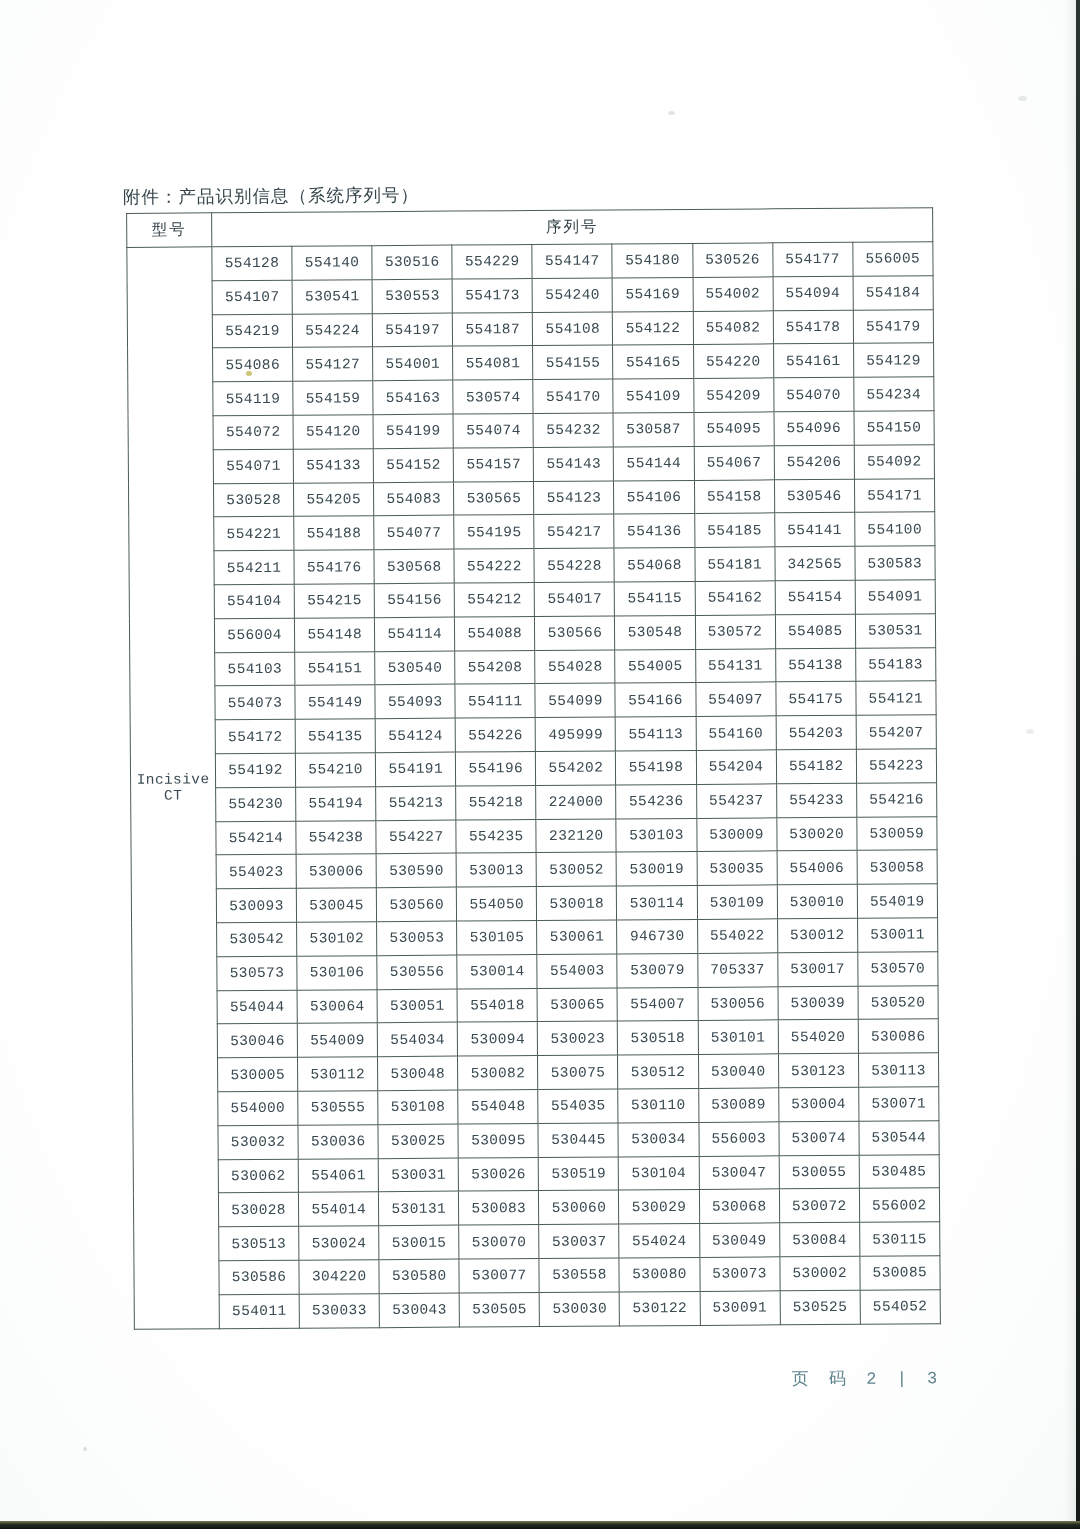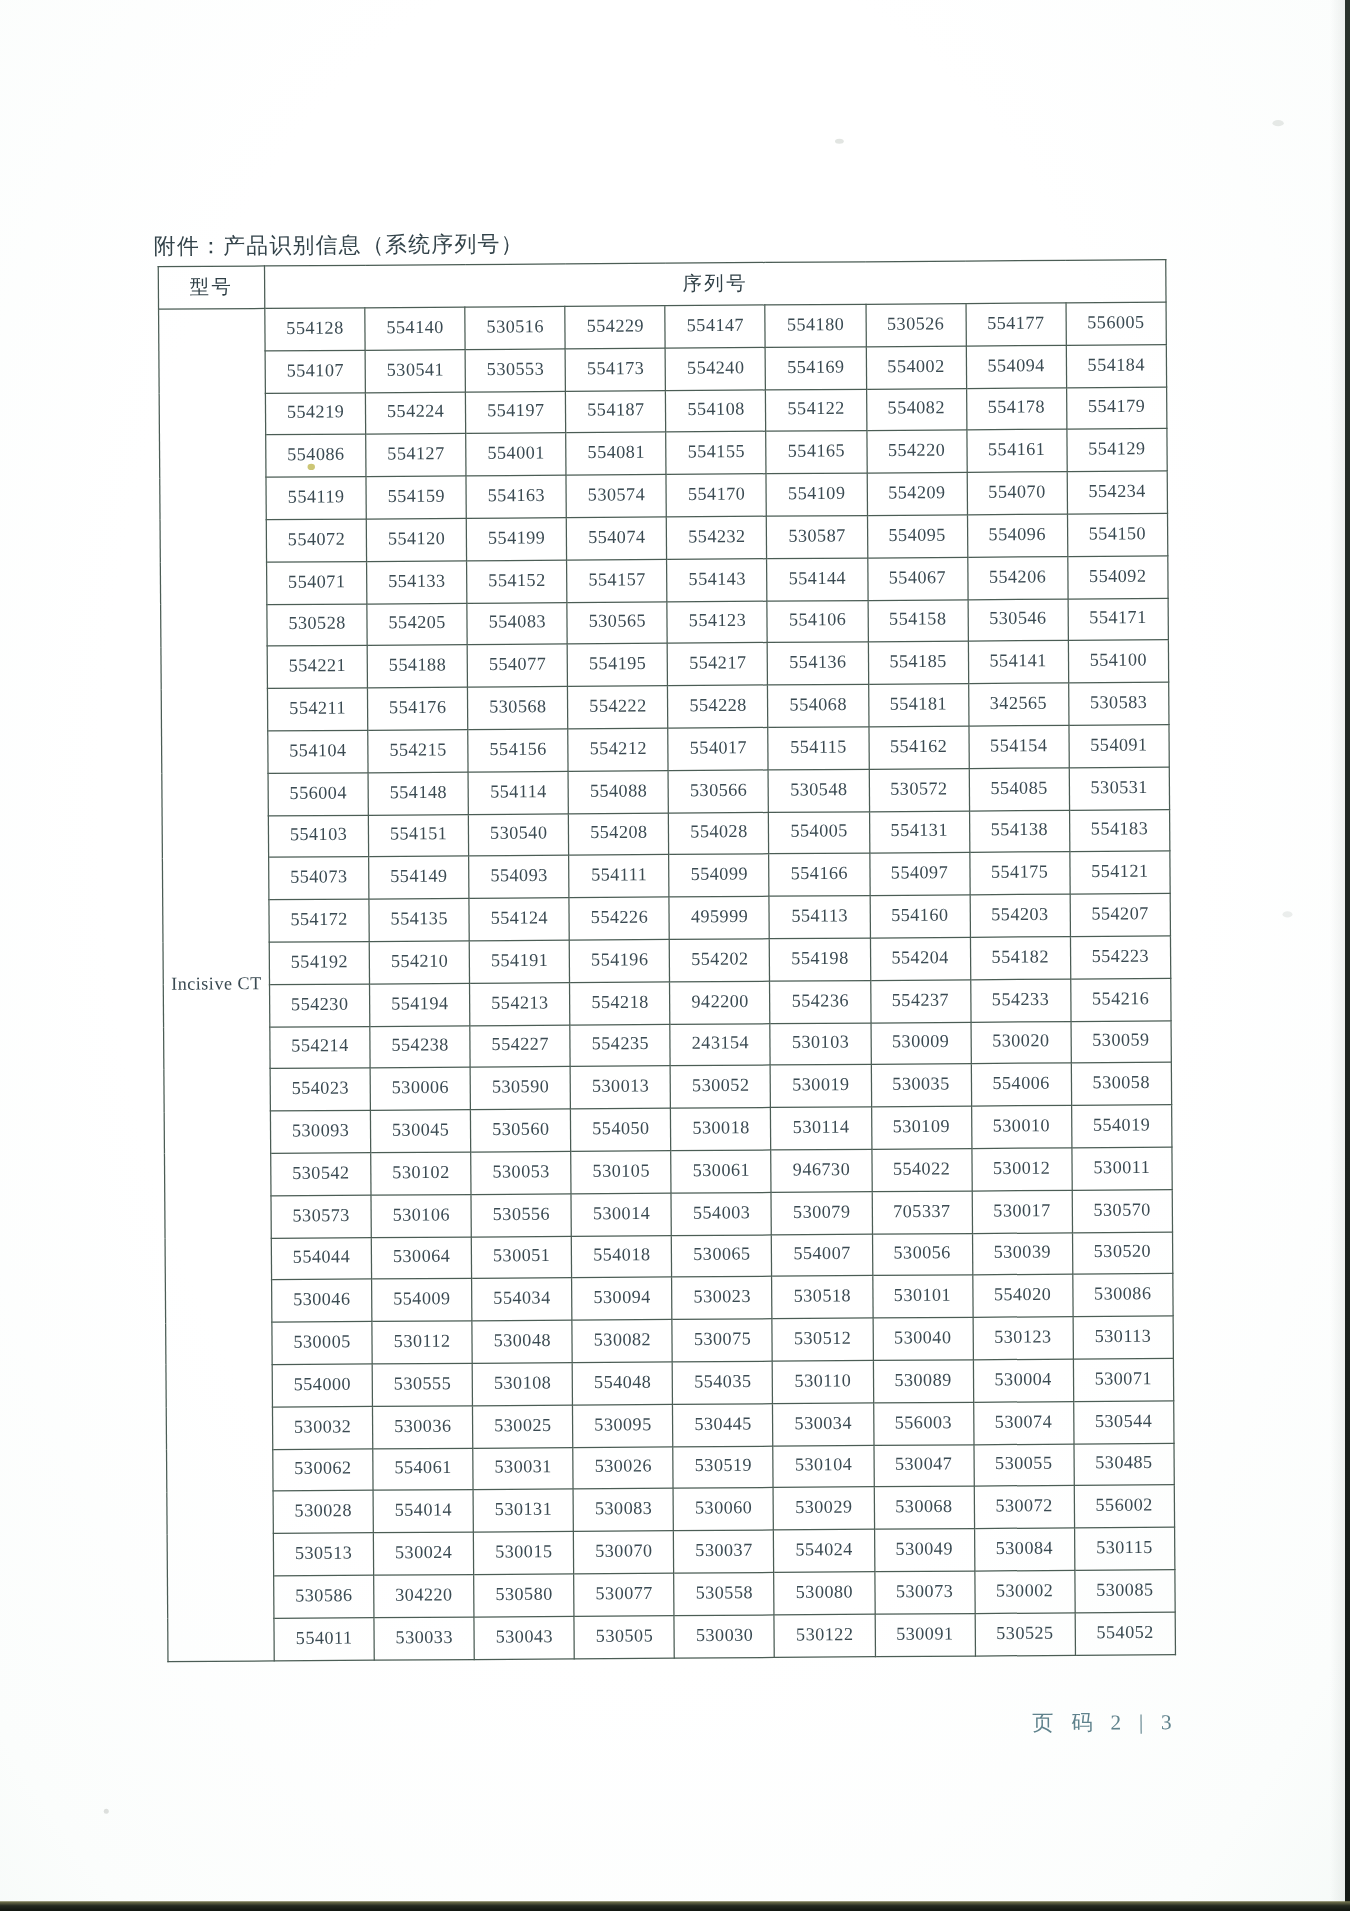--- a/index.html
+++ b/index.html
@@ -4,20 +4,21 @@
 <style>
   html,body{margin:0;padding:0;}
   body{
     width:1080px;height:1529px;overflow:hidden;position:relative;
     background:#ffffff;
     font-family:"Liberation Serif","DejaVu Serif",serif;
   }
   .page{
     position:absolute;inset:0;
     background:radial-gradient(ellipse at 48% 42%, #ffffff 55%, #fbfdfc 88%, #f6faf8 100%);
+    font-family:Liberation Mono, monospace;
   }
   .content{
     position:absolute;left:0;top:0;width:1080px;height:1529px;
     transform:rotate(-0.4deg);
     transform-origin:540px 770px;
   }
   .doc-title{
     position:absolute;left:127px;top:182px;
     font-size:17.5px;color:#33434a;letter-spacing:1px;white-space:nowrap;
   }
@@ -271,32 +272,32 @@
             <td>554198</td>
             <td>554204</td>
             <td>554182</td>
             <td>554223</td>
           </tr>
           <tr>
             <td>554230</td>
             <td>554194</td>
             <td>554213</td>
             <td>554218</td>
-            <td>942200</td>
+            <td>224000</td>
             <td>554236</td>
             <td>554237</td>
             <td>554233</td>
             <td>554216</td>
           </tr>
           <tr>
             <td>554214</td>
             <td>554238</td>
             <td>554227</td>
             <td>554235</td>
-            <td>243154</td>
+            <td>232120</td>
             <td>530103</td>
             <td>530009</td>
             <td>530020</td>
             <td>530059</td>
           </tr>
           <tr>
             <td>554023</td>
             <td>530006</td>
             <td>530590</td>
             <td>530013</td>

